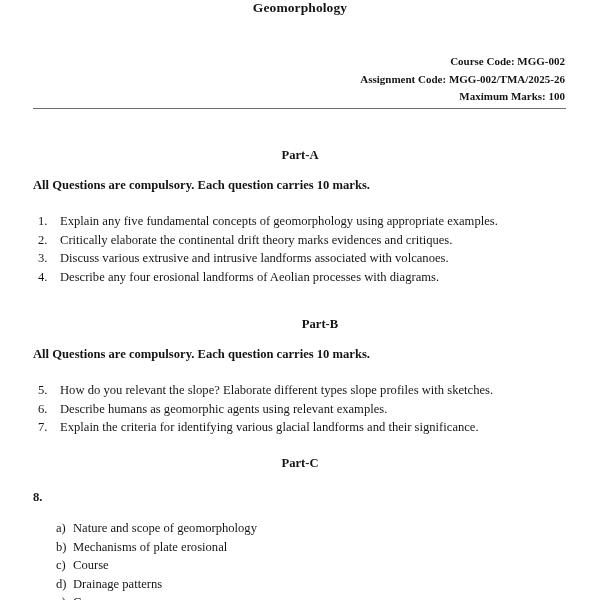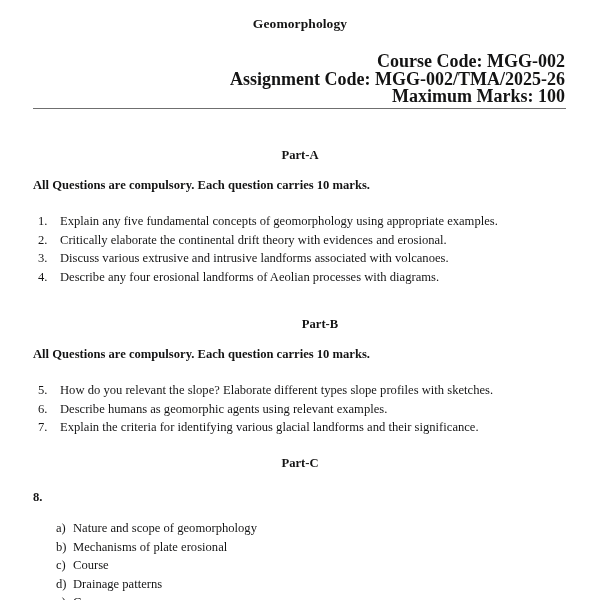--- a/index.html
+++ b/index.html
@@ -16,42 +16,42 @@
     font-family: "Liberation Serif", "DejaVu Serif", serif;
     color: #18181a;
     -webkit-font-smoothing: antialiased;
   }
 
   
   #page {
     position: absolute;
     inset: 0;
     background: #fefefe;
-    padding: 16px;
+    padding: 0;
     box-sizing: border-box;
     filter: contrast(1.04) saturate(0.2);
   }
 
   
   .doc-title {
     text-align: center;
     font-weight: bold;
     font-size: 13.5px;
     letter-spacing: 0.1px;
     margin: 0;
     padding-top: 1px;
     line-height: 14px;
   }
 
   .meta-block {
     margin: 0;
     padding: 0 35px 0 0;
     text-align: right;
     font-weight: bold;
-    font-size: 18px;
+    font-size: 11px;
     line-height: 17.5px;
     position: absolute;
     top: 53px;
     right: 0;
     left: 0;
   }
   .meta-line {
     display: block;
     white-space: nowrap;
   }
@@ -173,21 +173,21 @@
     <div class="part-instruction">All Questions are compulsory. Each question carries 10 marks.</div>
   </div>
   <div class="part abs" id="partA-list">
     <ol class="qlist">
       <li>
         <span class="num">1.</span>
         <span>Explain any five fundamental concepts of geomorphology using appropriate examples.</span>
       </li>
       <li>
         <span class="num">2.</span>
-        <span>Critically elaborate the continental drift theory with evidences and erosional.</span>
+        <span>Critically elaborate the continental drift theory marks evidences and critiques.</span>
       </li>
       <li>
         <span class="num">3.</span>
         <span>Discuss various extrusive and intrusive landforms associated with volcanoes.</span>
       </li>
       <li>
         <span class="num">4.</span>
         <span>Describe any four erosional landforms of Aeolian processes with diagrams.</span>
       </li>
     </ol>

